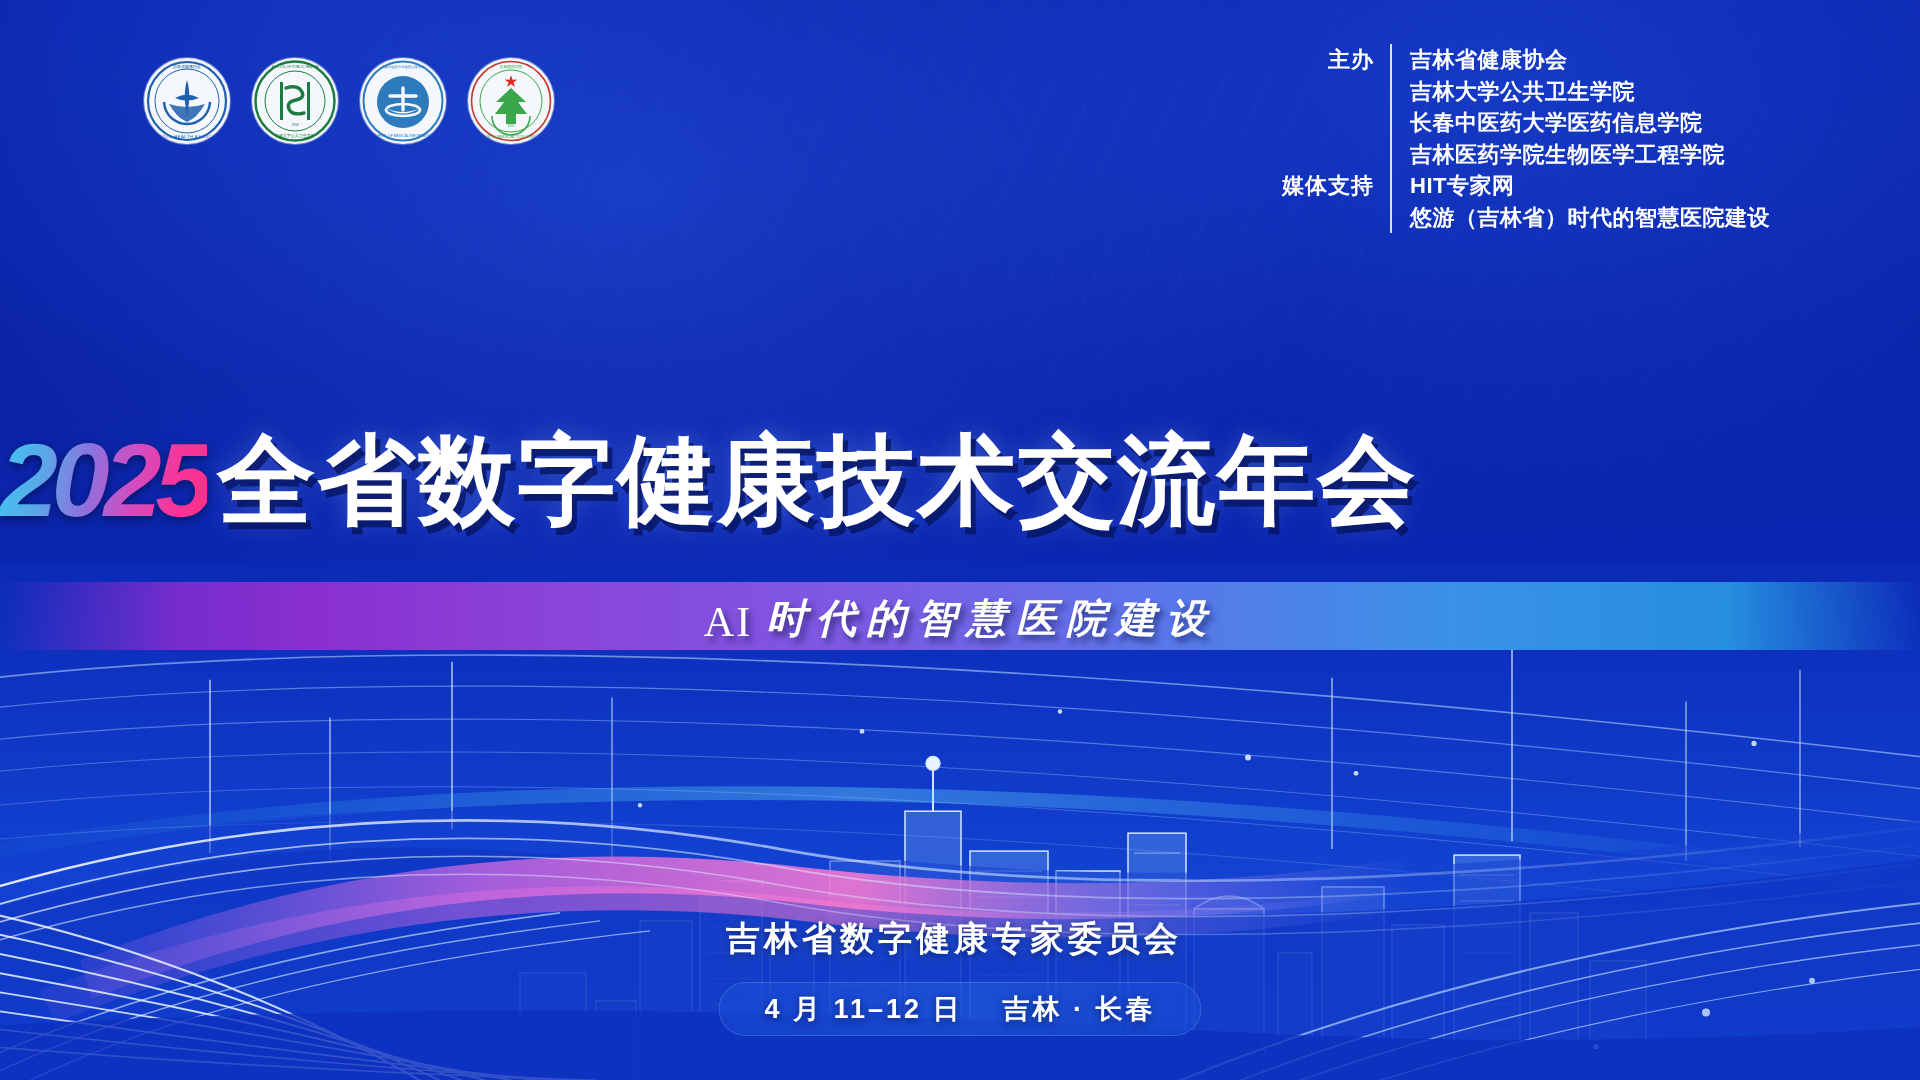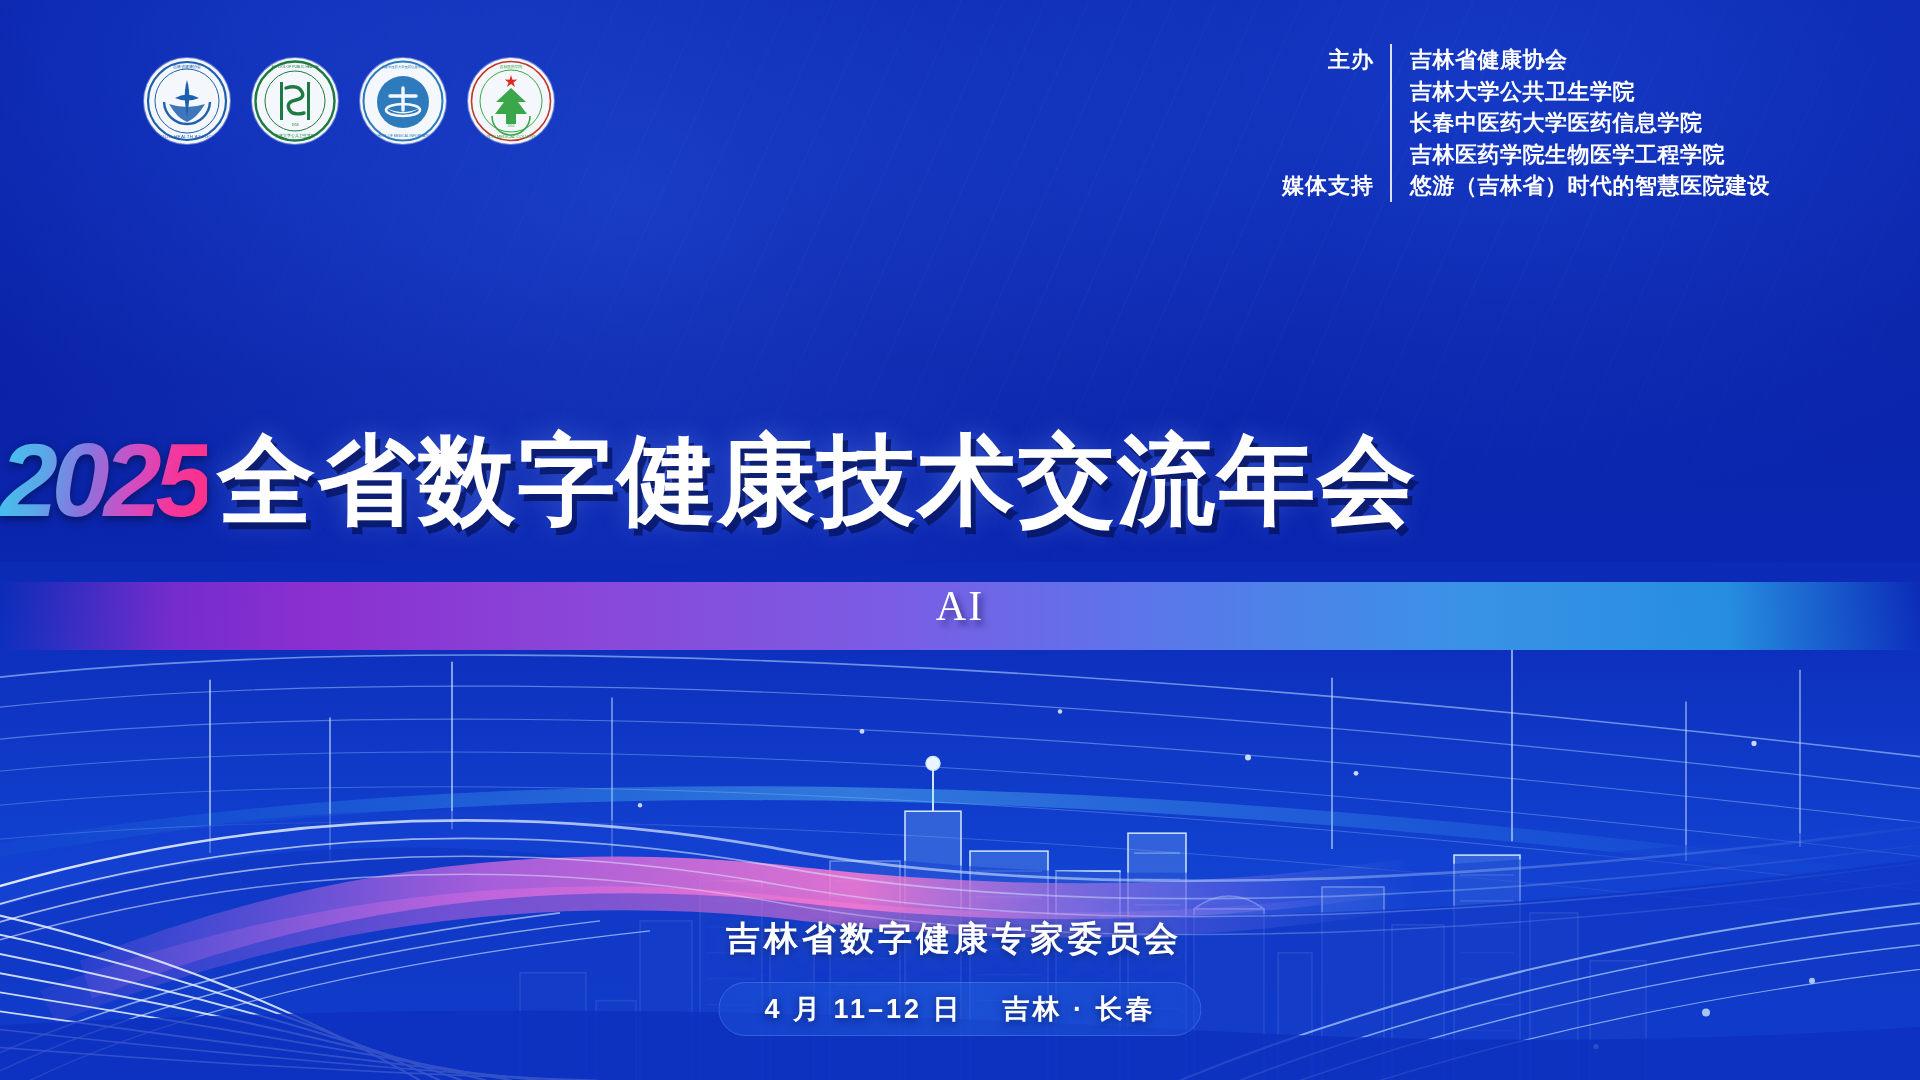--- a/index.html
+++ b/index.html
@@ -58,21 +58,21 @@
   
   .sub-band{
     position:absolute; left:0; width:100%; top:582px; height:68px; z-index:5;
     background:linear-gradient(90deg,
        rgba(116,42,200,0) 0%, rgba(126,44,206,.92) 9%,
        #8a2fd0 16%, #8a46d8 30%, #7b5ce4 46%, #5b76ea 60%,
        #3a92e6 76%, rgba(40,150,226,.92) 90%, rgba(40,150,226,0) 100%);
   }
   .sub-text{
     position:absolute; left:0; right:0; top:582px; height:64px; z-index:8;
-    display:flex; align-items:flex-start; justify-content:center; gap:14px;
+    display:flex; align-items:flex-end; justify-content:center; gap:14px;
     color:#fff; font-size:40px; font-weight:700; letter-spacing:10px;
     font-family:"Liberation Serif","DejaVu Serif",serif; font-style:italic;
     text-shadow:4px 5px 6px rgba(8,18,70,.55);
     white-space:nowrap;
   }
   .sub-text .ai{ letter-spacing:2px; font-style:normal; font-weight:400; font-size:42px; }
 
   
   .scene{ position:absolute; left:0; bottom:0; width:100%; height:48%; z-index:3; overflow:hidden; }
   .scene svg{ position:absolute; inset:0; width:100%; height:100%; display:block; }
@@ -167,20 +167,21 @@
       <div class="sp-vals">
         <div class="sp-val">吉林省健康协会</div>
         <div class="sp-val">吉林大学公共卫生学院</div>
         <div class="sp-val">长春中医药大学医药信息学院</div>
         <div class="sp-val">吉林医药学院生物医学工程学院</div>
       </div>
     </div>
     <div class="sp-group">
       <div class="sp-key">媒体支持</div>
       <div class="sp-vals">
+        <div class="sp-val">HIT专家网</div>
         <div class="sp-val">悠游（吉林省）时代的智慧医院建设</div>
       </div>
     </div>
   </div>
 
   <div class="scene">
     <svg viewBox="0 0 1920 520" preserveAspectRatio="none" aria-hidden="true">
       <defs>
         <linearGradient id="skyg" x1="0" y1="0" x2="0" y2="1">
           <stop offset="0%" stop-color="#0b2ab6"></stop>
@@ -318,20 +319,21 @@
     </svg>
   </div>
 
   <div class="title-wrap">
     <span class="year">2025</span><span class="title-main">全省数字健康技术交流年会</span>
   </div>
 
   <div class="sub-band"></div>
   <div class="sub-text">
     <span class="ai">AI</span>
+    <span>时代的智慧医院建设</span>
   </div>
 
   <div class="committee">吉林省数字健康专家委员会</div>
   <div class="datebar">
     <span>4 月 11–12 日</span>
     <span>吉林 · 长春</span>
   </div>
 
 </div>
 

